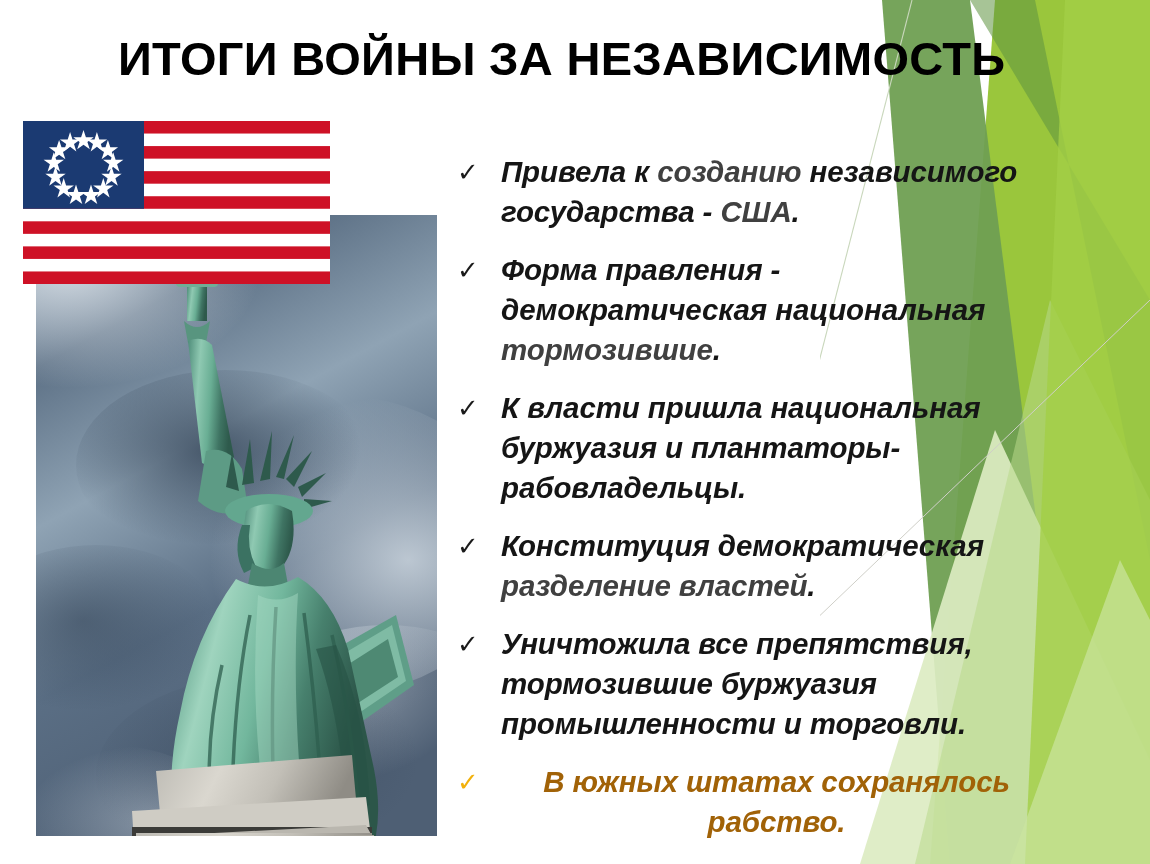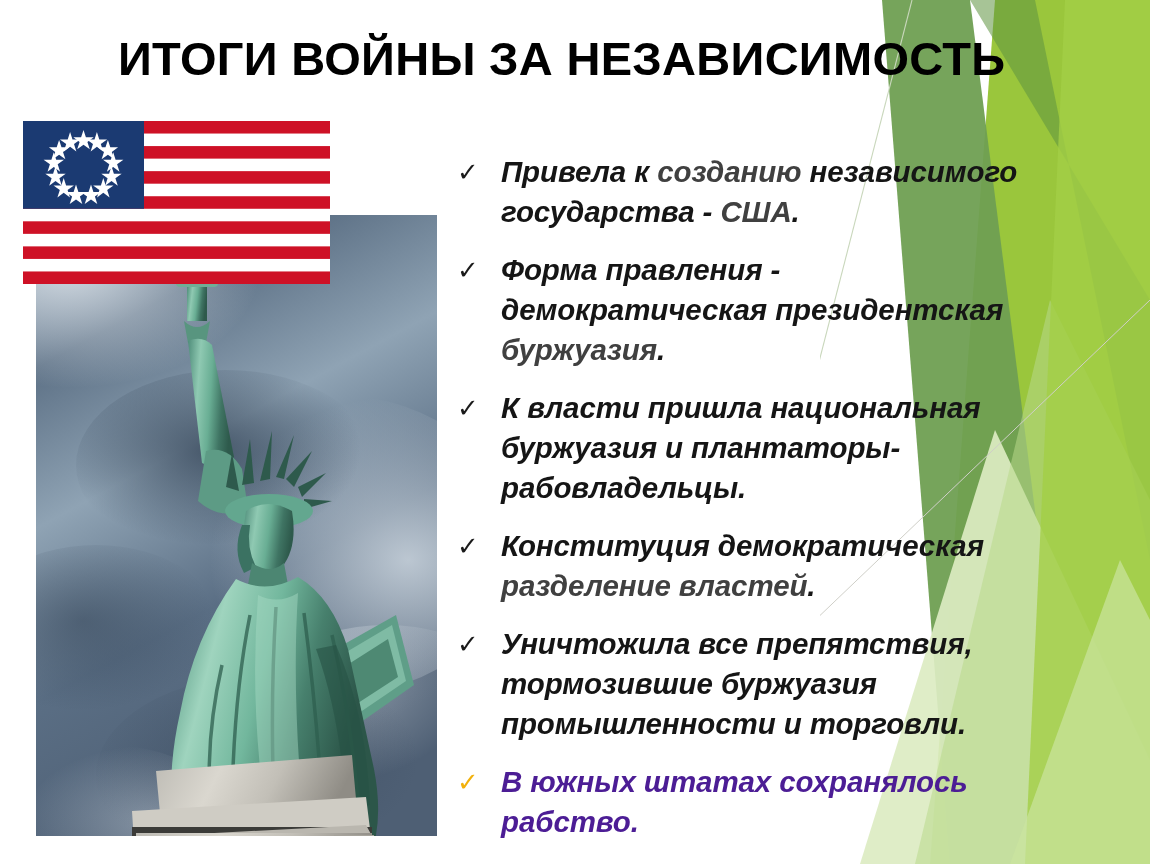--- a/index.html
+++ b/index.html
@@ -90,21 +90,22 @@
     flex: 1 1 auto;
     font-size: 29.5px;
     line-height: 40px;
     font-style: italic;
     font-weight: 700;
     color: #151515;
     font-family: "Liberation Sans", sans-serif;
     letter-spacing: -0.1px;
   }
   .bullet.accent .bullet-text {
-    color: #4c1d95;
+    color: #a16207;
+    text-align: center;
   }
   .hl {
     color: #404040;
   }
 </style>
 </head>
 <body>
 
 <div id="slide">
 
@@ -289,21 +290,21 @@
     </svg>
   </div>
 
   <div id="bullets">
       <div class="bullet">
         <span class="bullet-mark">✓</span>
         <span class="bullet-text"><span>Привела к </span><span class="hl">созданию</span><span> независимого государства - </span><span class="hl">США</span><span>.</span></span>
       </div>
       <div class="bullet">
         <span class="bullet-mark">✓</span>
-        <span class="bullet-text"><span>Форма правления - демократическая президентская </span><span class="hl">буржуазия</span><span>.</span></span>
+        <span class="bullet-text"><span>Форма правления - демократическая национальная </span><span class="hl">тормозившие</span><span>.</span></span>
       </div>
       <div class="bullet">
         <span class="bullet-mark">✓</span>
         <span class="bullet-text"><span> К власти пришла национальная буржуазия и плантаторы-рабовладельцы.</span></span>
       </div>
       <div class="bullet">
         <span class="bullet-mark">✓</span>
         <span class="bullet-text"><span>Конституция демократическая </span><span class="hl">разделение властей</span><span>.</span></span>
       </div>
       <div class="bullet">

